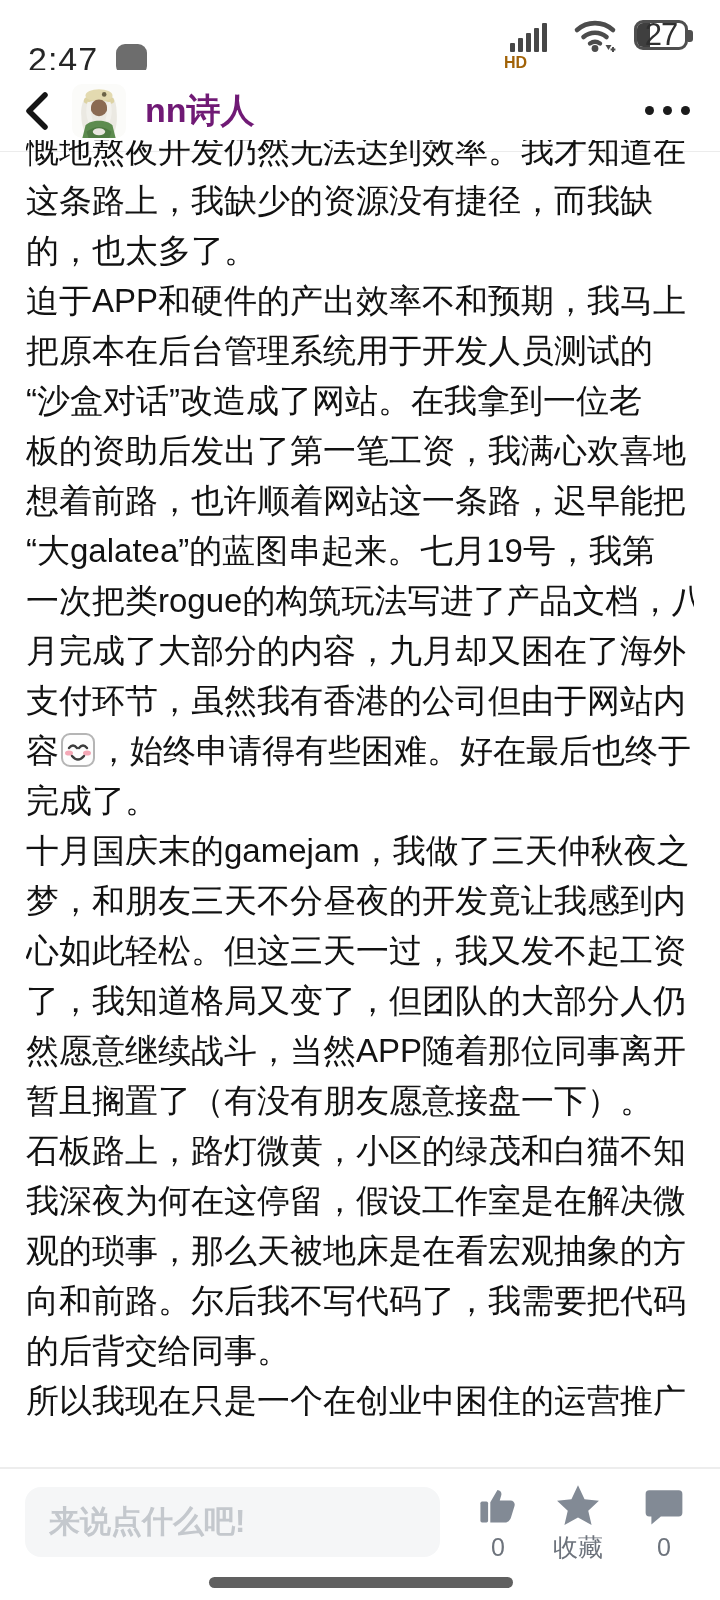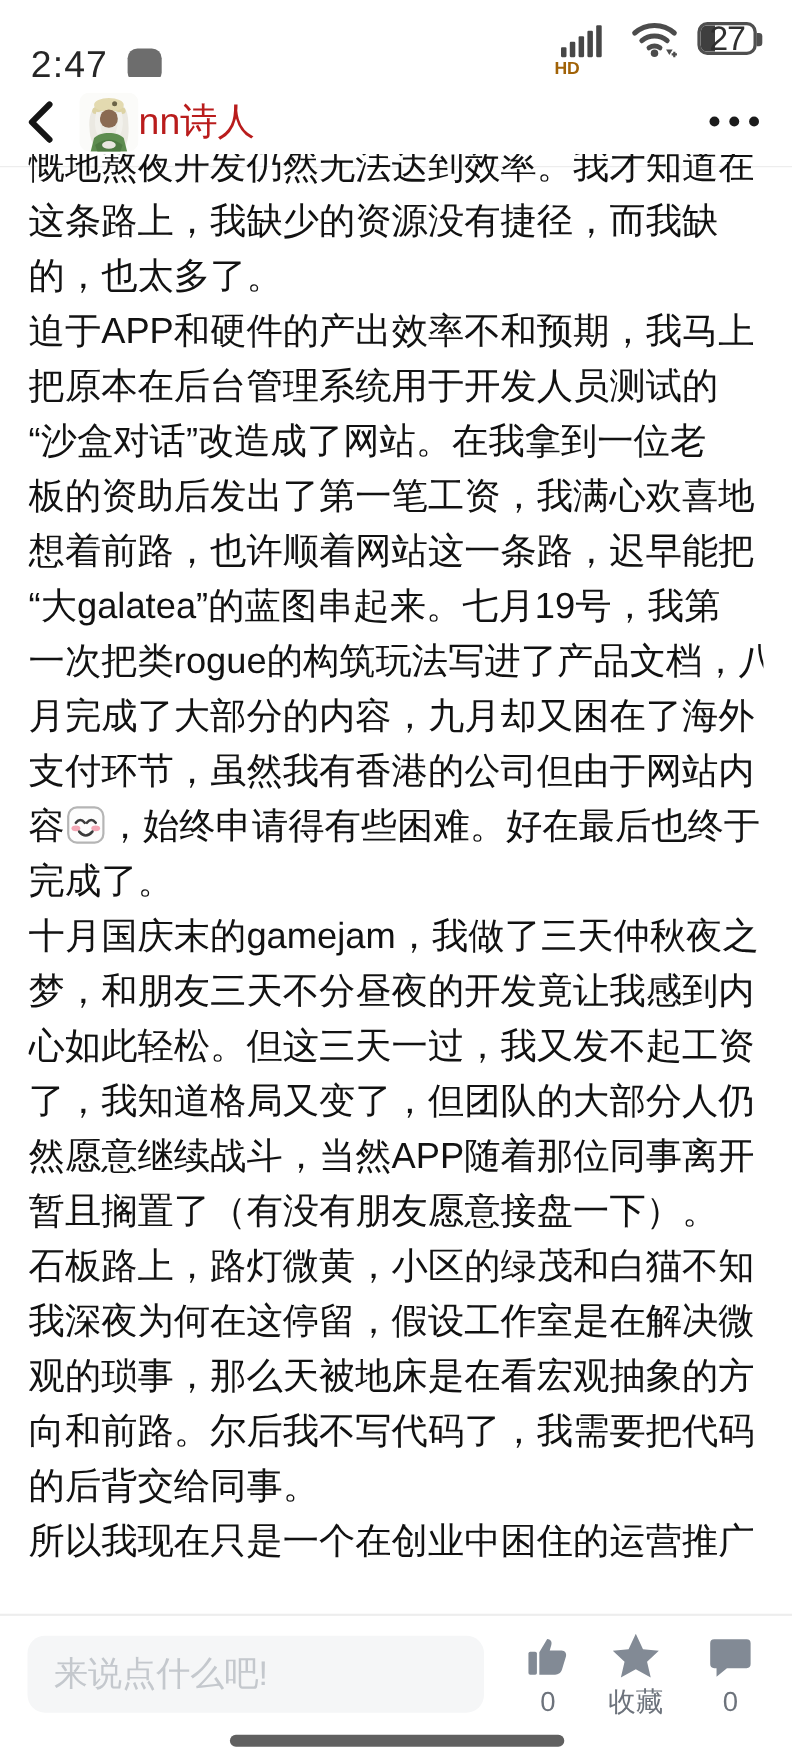--- a/index.html
+++ b/index.html
@@ -34,21 +34,21 @@
     font-size:31px;color:#2f2f2f;letter-spacing:-1px;
   }
   .batt-nub{position:absolute;right:7px;top:11px;width:5px;height:12px;background:#4f4f4f;border-radius:0 3px 3px 0;}
   
   .header{
     position:absolute;top:70px;left:0;width:720px;height:81px;background:#fff;
     display:flex;align-items:center;padding:0 30px 0 22px;box-sizing:border-box;
   }
   .back-btn{width:44px;height:50px;display:flex;align-items:center;justify-content:flex-start;}
   .avatar{width:54px;height:54px;margin-left:6px;border-radius:10px;overflow:hidden;flex:0 0 auto;}
-  .h-name{margin-left:0;font-size:34px;font-weight:normal;color:#b91c1c;}
+  .h-name{margin-left:19px;font-size:34px;font-weight:bold;color:#701a75;}
   .h-spacer{flex:1;}
   .more-btn{display:flex;gap:9px;align-items:center;padding:10px 0;}
   .more-btn i{width:9px;height:9px;border-radius:50%;background:#1b1b1b;display:block;}
   .header-divider{position:absolute;top:151px;left:0;width:720px;height:1px;background:#ececec;}
   
   .content{
     position:absolute;top:140px;left:0;width:720px;height:1300px;
     padding:0 26px;box-sizing:border-box;overflow:hidden;
   }
   .content-inner{margin-top:-14px;}
@@ -58,20 +58,21 @@
   }
   .emoji{display:inline-block;width:36px;height:36px;vertical-align:-6px;margin:0 1px;}
   
   .bottom-divider{position:absolute;top:1467px;left:0;width:720px;height:2px;background:#ededed;}
   .bottom-bar{position:absolute;top:1469px;left:0;width:720px;height:131px;background:#fff;}
   .comment-input{
     position:absolute;left:25px;top:18px;width:415px;height:70px;box-sizing:border-box;
     background:#f5f6f7;border:none;outline:none;border-radius:16px;
     font-size:31px;color:#333;padding:0 24px;
     font-family:"Liberation Sans","DejaVu Sans",sans-serif;
+    font-weight:bold;
   }
   .comment-input::placeholder{color:#c4c8cd;opacity:1;}
   .action{position:absolute;top:14px;width:76px;display:flex;flex-direction:column;align-items:center;}
   .action .a-icon{height:46px;display:flex;align-items:center;justify-content:center;}
   .action .a-label{margin-top:4px;font-size:25px;color:#6d737c;line-height:28px;}
   .act-like{left:460px;}
   .act-fav{left:540px;justify-content:flex-end;}
   .act-comment{left:626px;}
   .home-indicator{
     position:absolute;left:209px;top:1577px;width:304px;height:11px;border-radius:6px;background:#606060;

